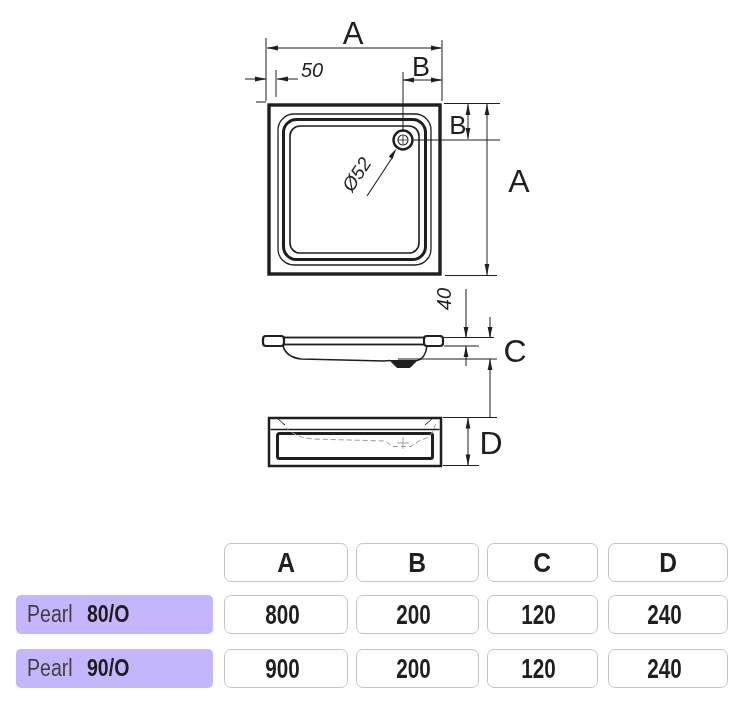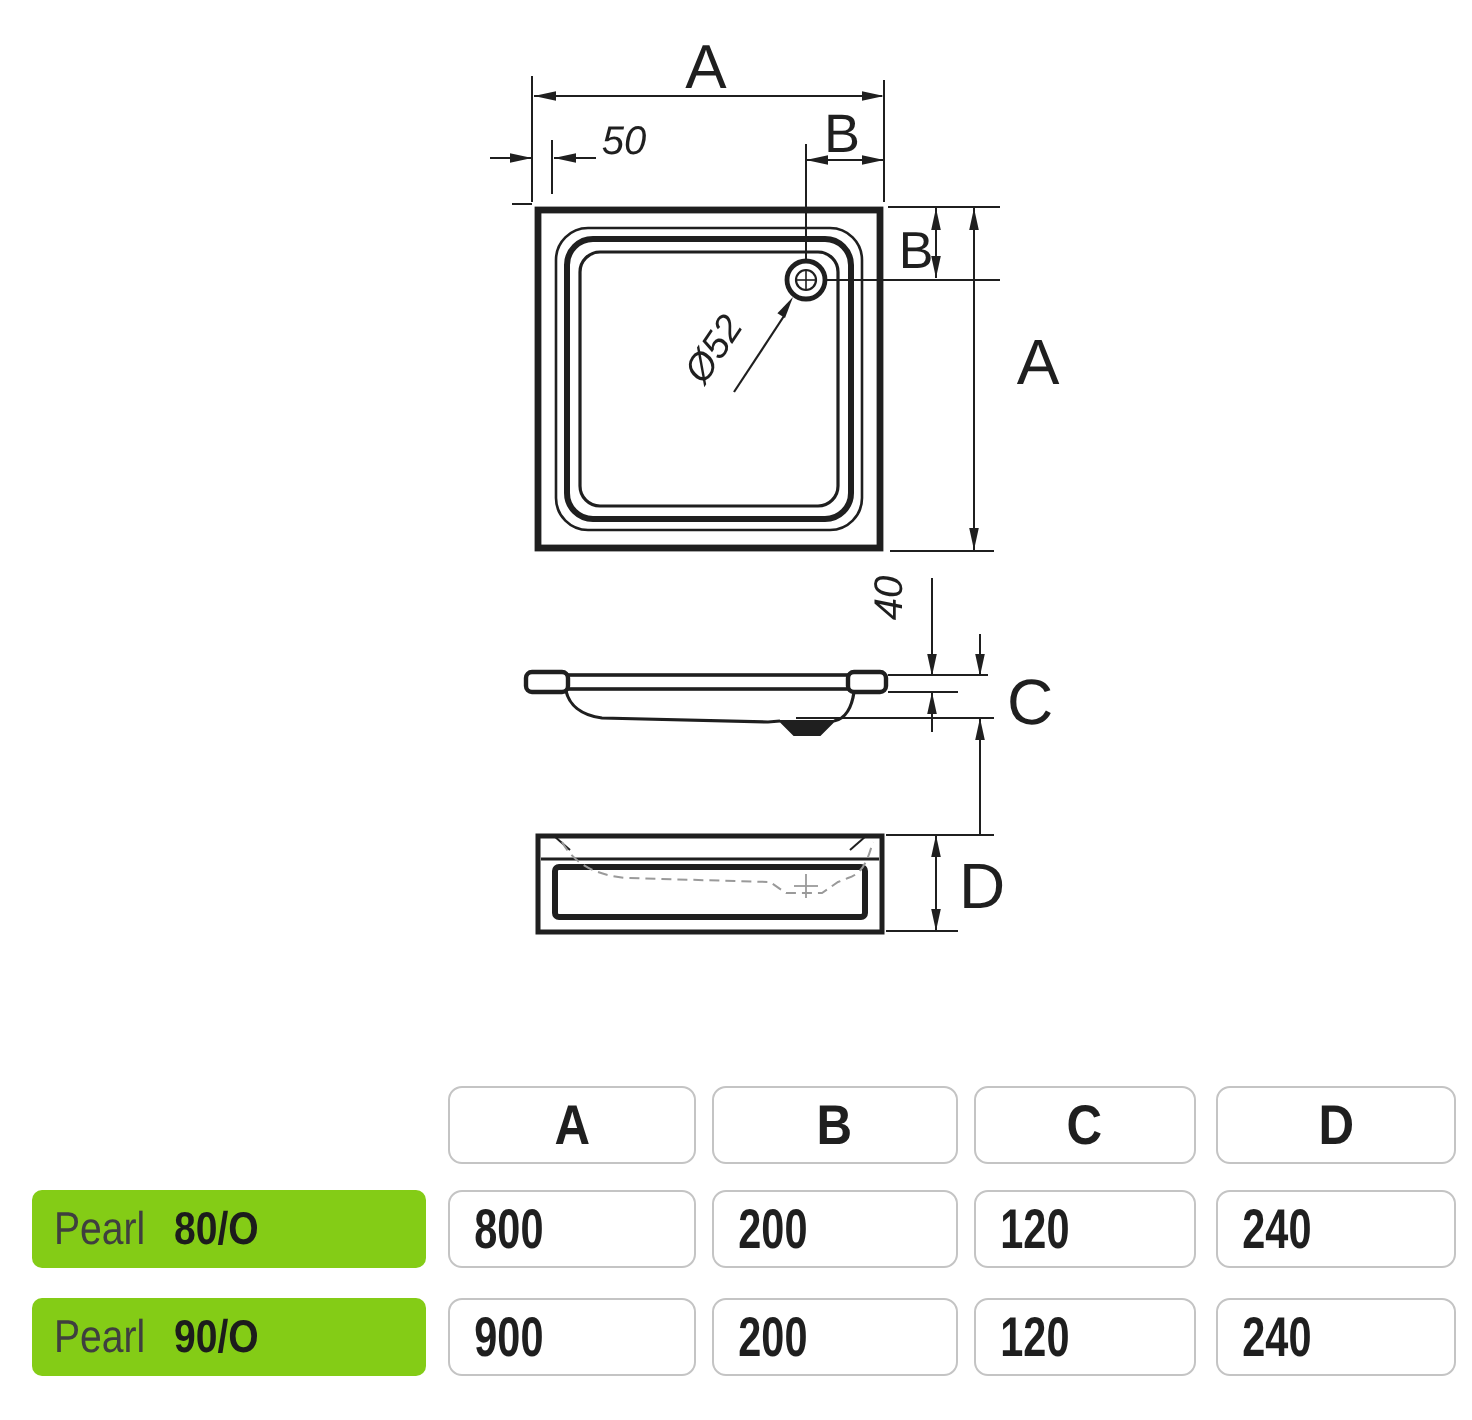--- a/index.html
+++ b/index.html
@@ -6,27 +6,27 @@
   .page{position:relative;width:736px;height:710px;background:#ffffff;overflow:hidden;
         font-family:"Liberation Sans","DejaVu Sans",sans-serif;}
   svg text{font-family:"Liberation Sans","DejaVu Sans",sans-serif;fill:#1f1f1f;}
   .dimletter{font-weight:400;}
   .dimnum{font-style:italic;}
 
   
   .cell{position:absolute;height:39px;background:#fff;border:1.5px solid #c4c4c4;
         border-radius:7px;display:flex;align-items:center;box-sizing:border-box;color:#222;}
   .hcell{justify-content:center;}
-  .vcell{justify-content:flex-start;padding-right:20px;}
+  .vcell{justify-content:center;padding-right:20px;}
   .hrow{top:543px}.row1{top:595px}.row2{top:649px}
   .col-a{left:224px;width:124px}.col-b{left:356px;width:123px}
   .col-c{left:487px;width:111px}.col-d{left:608px;width:120px}
   .hletter{font-size:28px;font-weight:600;color:#1f1f1f;transform:scaleX(.88);}
   .vnum{font-size:28px;font-weight:700;color:#1f1f1f;transform:scaleX(.74);transform-origin:right center;}
-  .lbl{position:absolute;left:16px;width:197px;height:39px;background:#84cc16;border-radius:5px;
+  .lbl{position:absolute;left:16px;width:197px;height:39px;background:#c4b5fd;border-radius:5px;
        display:flex;align-items:center;padding-left:11px;box-sizing:border-box;}
   .lbl .nm{font-size:23px;font-weight:400;color:#3f3f3f;transform:scaleX(.85);transform-origin:left center;}
   .lbl .vr{font-size:23px;font-weight:700;color:#1c1c1c;transform:scaleX(.85);transform-origin:left center;margin-left:2px;}
 </style>
 </head>
 <body>
 
 <div class="page">
 
   <svg width="736" height="528" viewBox="0 0 736 528">

